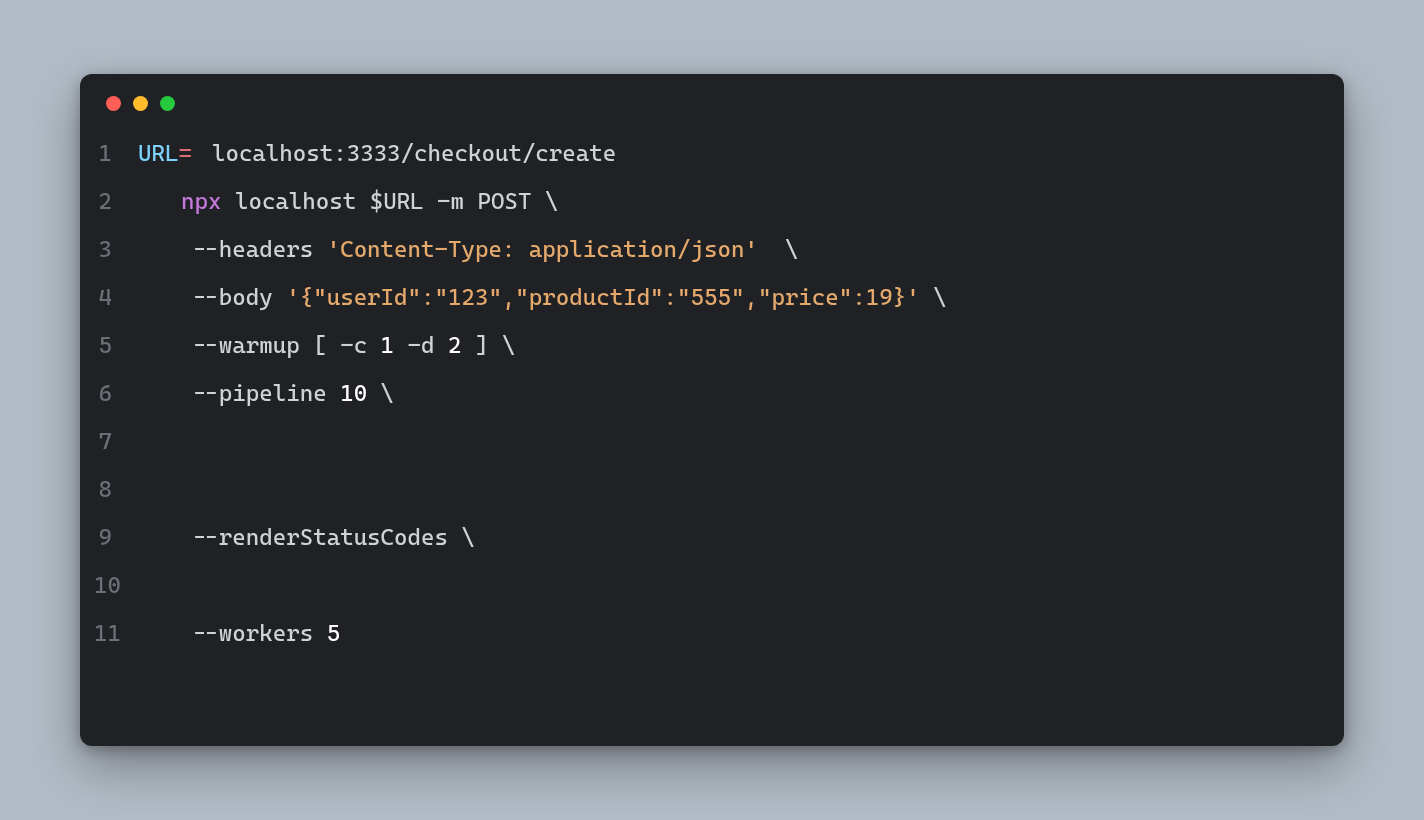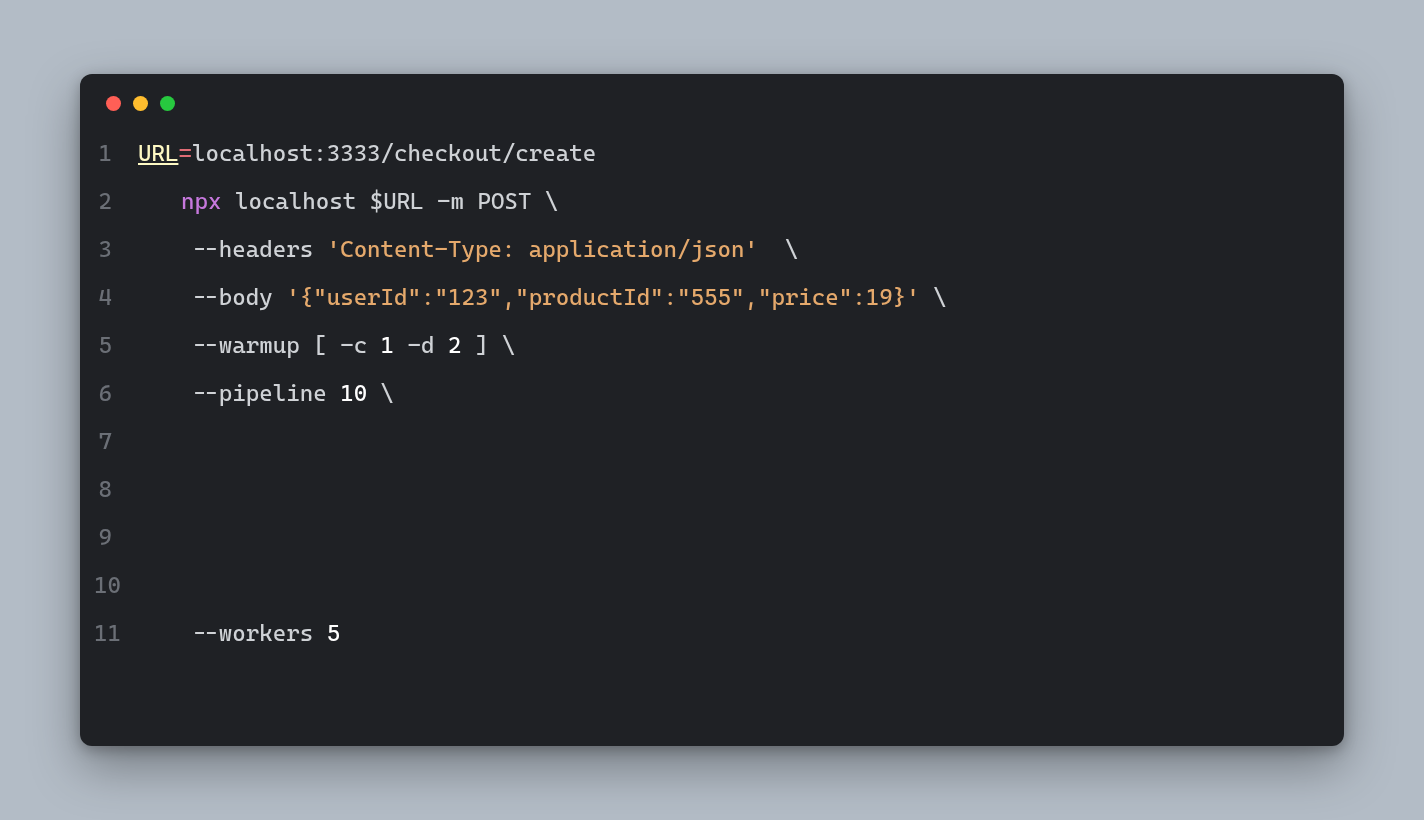--- a/index.html
+++ b/index.html
@@ -43,23 +43,23 @@
     text-align: right;
     color: #6b6f76;
     padding-right: 26px;
     user-select: none;
     flex-shrink: 0;
   }
   .code {
     white-space: pre;
     color: #cfd2d6;
   }
-  .tok-var   { color: #fef9c3; text-decoration: underline; }
+  .tok-var   { color: #7dd3fc; }
   .tok-op    { color: #e06c75; }
-  .tok-url   { color: #cfd2d6; }
+  .tok-url   { color: #cfd2d6; margin-left: 20px; }
   .tok-kw    { color: #c678dd; margin-left: 43px; }
   .tok-cmd   { color: #cfd2d6; }
   .tok-str   { color: #e5a96c; margin-top: 32px; }
   .tok-num   { color: #ffffff; font-weight: 500; }
   .tok-cont  { color: #cfd2d6; }
 </style>
 </head>
 <body>
 
 <div class="window">
@@ -94,20 +94,21 @@
         <span class="code"><span>    --pipeline </span><span class="tok-num">10</span><span> </span><span class="tok-cont">\</span></span>
       </div>
       <div class="line">
         <span class="ln">7</span>
       </div>
       <div class="line">
         <span class="ln">8</span>
       </div>
       <div class="line">
         <span class="ln">9</span>
+        <span class="code"><span>    --renderStatusCodes </span><span class="tok-cont">\</span></span>
       </div>
       <div class="line">
         <span class="ln">10</span>
       </div>
       <div class="line">
         <span class="ln">11</span>
         <span class="code"><span>    --workers </span><span class="tok-num">5</span></span>
       </div>
     </div>
 </div>

